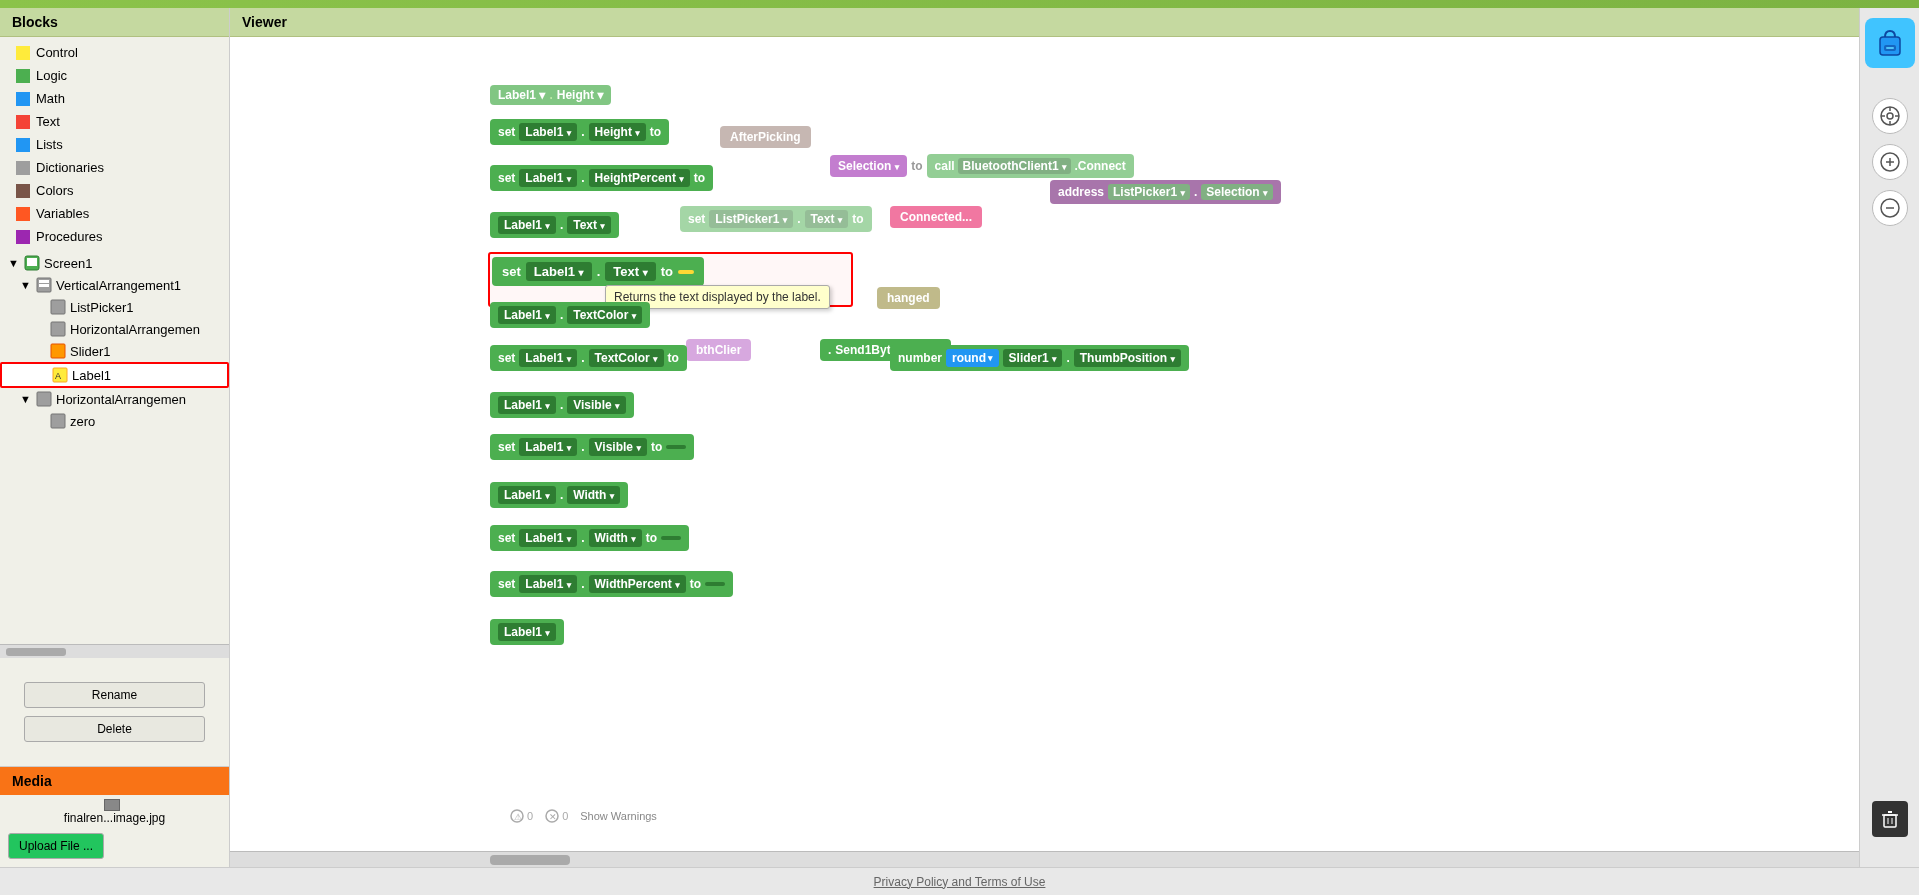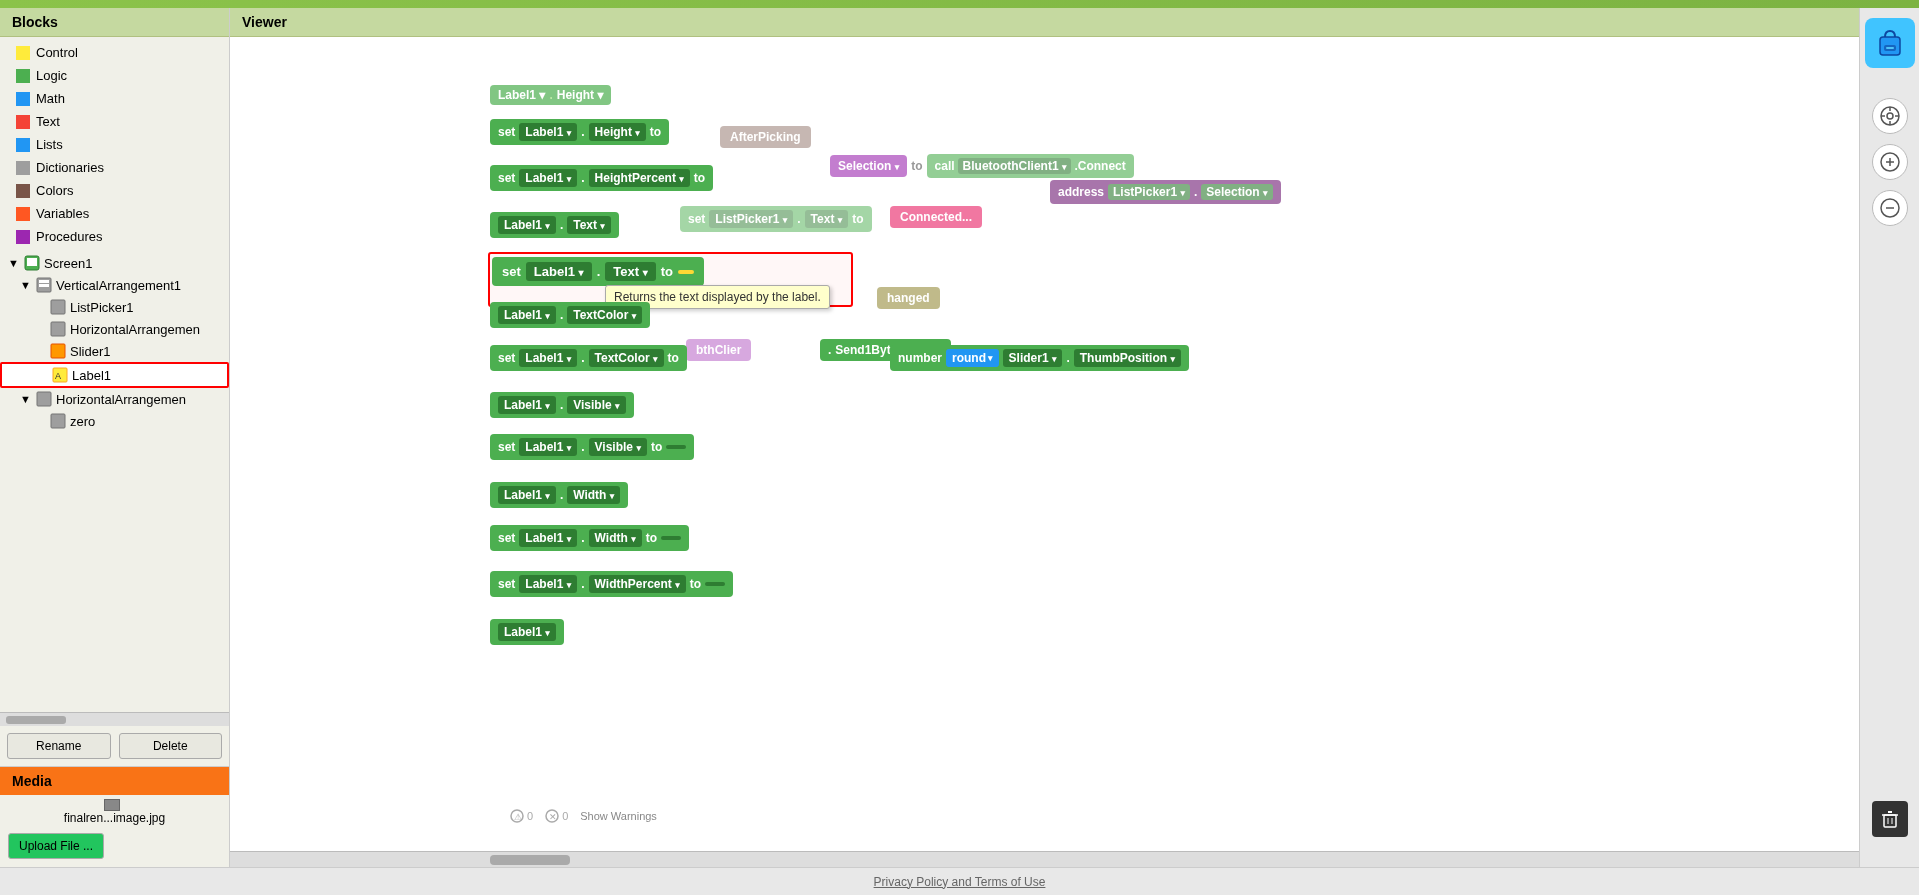--- a/index.html
+++ b/index.html
@@ -20,21 +20,21 @@
 
     .tree-section { padding: 4px 0; }
     .tree-item { display: flex; align-items: center; padding: 3px 8px 3px 8px; cursor: pointer; }
     .tree-toggle { width: 14px; margin-right: 2px; font-size: 11px; cursor: pointer; }
 
     .tree-child { padding-left: 20px; }
     .tree-child2 { padding-left: 36px; }
 
     .label1-selected { background: white; border: 2px solid red; border-radius: 2px; }
 
-    .sidebar-bottom { padding: 7px; display: flex; gap: 8px; }
+    .sidebar-bottom { padding: 24px; display: flex; gap: 8px; flex-direction: column; }
     .sidebar-btn { flex: 1; padding: 5px; background: #e8e8e0; border: 1px solid #aaa; border-radius: 3px; cursor: pointer; text-align: center; font-size: 12px; }
 
     .media-section { border-top: 1px solid #ccc; }
     .media-header { background: #f97316; padding: 6px 12px; font-weight: bold; font-size: 14px; }
     .media-item { display: flex; align-items: center; padding: 4px 8px; font-size: 12px; flex-direction: column; }
     .media-item .media-icon { width: 16px; height: 12px; background: #888; margin-right: 6px; border: 1px solid #666; }
     .upload-btn { margin: 4px 8px 8px; padding: 5px 10px; background: #22c55e; border: 1px solid #aaa; border-radius: 3px; cursor: pointer; font-size: 12px; }
 
     
     .viewer { flex: 1; display: flex; flex-direction: column; background: #f5f5f5; overflow: hidden; }

